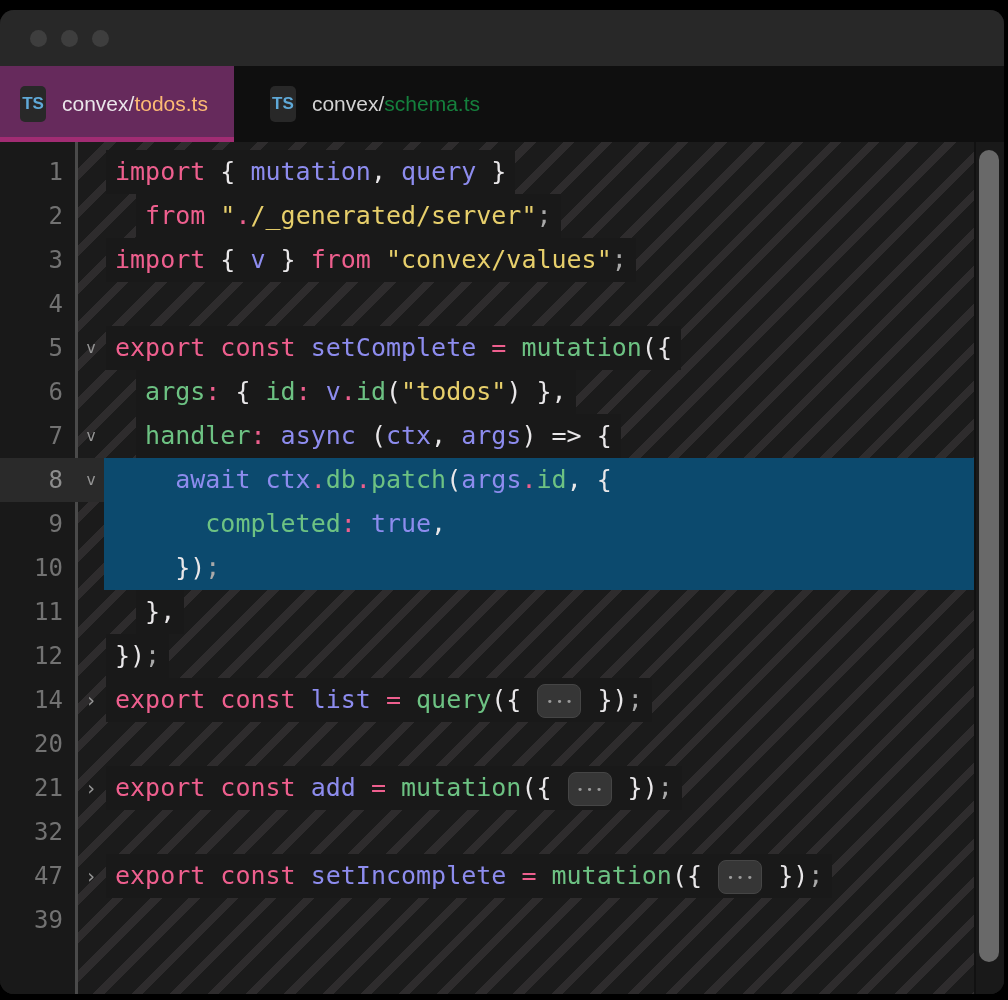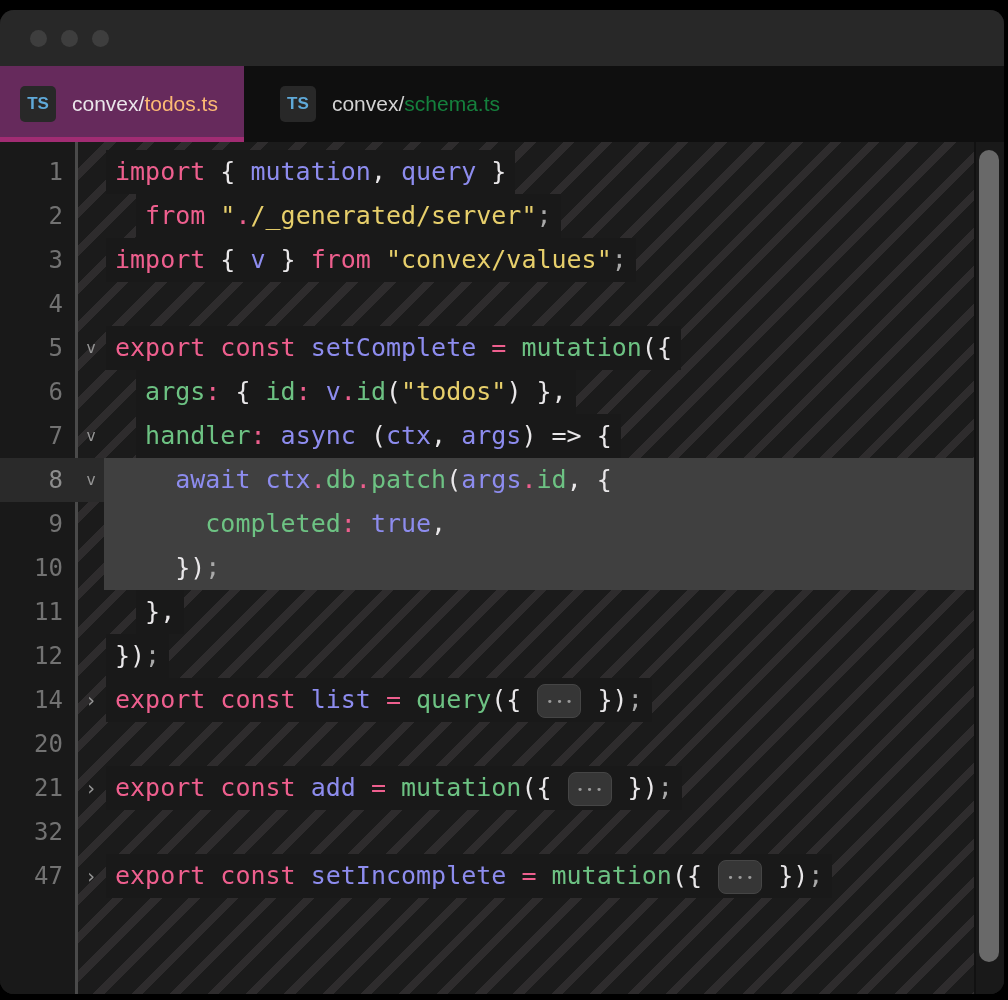--- a/index.html
+++ b/index.html
@@ -12,21 +12,21 @@
   
   .titlebar { height:56px; background:#282828; display:flex; align-items:center; padding-left:30px; }
   .dot { width:17px; height:17px; border-radius:50%; background:#3e3e3e; margin-right:14px; }
 
   
   .tabbar { height:76px; background:#0f0f0f; display:flex; align-items:stretch; }
   .tab { display:flex; align-items:center; padding:0 26px 0 20px; position:relative; cursor:default; }
   .tab.active { background:#662a5c; }
   .tab.active::after { content:""; position:absolute; left:0; right:0; bottom:0; height:5px; background:#a12c73; }
   .tab.inactive { margin-left:16px; }
-  .ts-badge { width:36px; height:36px; border-radius:5px; background:#282828;
+  .ts-badge { width:26px; height:36px; border-radius:5px; background:#282828;
               display:flex; align-items:center; justify-content:center;
               font-weight:bold; font-size:17px; color:#5fa9d8; letter-spacing:0; margin-right:16px; }
   .tab-label { font-size:21px; white-space:pre; }
   .tab.active   .dir  { color:#eae5ea; }
   .tab.active   .file { color:#fdba74; }
   .tab.inactive .dir  { color:#d3d3d3; }
   .tab.inactive .file { color:#15803d; }
 
   
   .codearea { position:absolute; top:132px; left:0; right:0; bottom:0; background:#191919; }
@@ -46,21 +46,21 @@
          line-height:44px; position:relative; z-index:2; }
   .foldcol { width:26px; flex:0 0 26px; text-align:center; color:#959595;
              font-family:"DejaVu Sans Mono", monospace; font-size:16px; height:44px; line-height:44px;
              position:relative; z-index:2; }
   .codecell { flex:1; height:44px; line-height:44px; white-space:pre;
               font-family:"DejaVu Sans Mono", monospace; font-size:25px; position:relative; z-index:1; }
   .codecell .inner { padding-left:11px; display:block; height:44px; }
   .pad { display:inline-block; height:1px; }
   .slab { background:#191919; padding:0 9px; margin-left:-9px; display:inline-block; height:44px; }
 
-  .row.hl .codecell { background:#404040; }
+  .row.hl .codecell { background:#0c4a6e; }
   .row.hl .slab { background:transparent; }
   .row.ghl::before { content:""; position:absolute; left:0; width:104px; top:0; bottom:0;
                      background:#2a2a2a; z-index:0; }
   .row.ghl .gut { color:#8d8d8d; }
 
   .t-kw { color:#ee5f8e; }
   .t-pu { color:#8d8cee; }
   .t-gr { color:#6dc283; }
   .t-st { color:#e7cf6b; }
   .t-pn { color:#e9e7e9; }
@@ -176,19 +176,24 @@
         <div class="row">
           <div class="gut">32</div>
           <div class="foldcol"></div>
           <div class="codecell"><span class="inner"></span></div>
         </div>
         <div class="row">
           <div class="gut">47</div>
           <div class="foldcol" style="font-size: 19px;">›</div>
           <div class="codecell"><span class="inner"><span class="slab"><span class="t-kw">export const </span><span class="t-pu">setIncomplete</span><span class="t-kw"> = </span><span class="t-gr">mutation</span><span class="t-pn">({ </span><span class="chip"><span class="dots">•••</span></span><span class="t-pn"> })</span><span class="t-dm">;</span></span></span></div>
         </div>
+        <div class="row">
+          <div class="gut">39</div>
+          <div class="foldcol"></div>
+          <div class="codecell"><span class="inner"></span></div>
+        </div>
       </div>
     <div class="scrolltrack">
       <div class="scrollthumb"></div>
     </div>
   </div>
 
 </div>
 
 </body></html>

